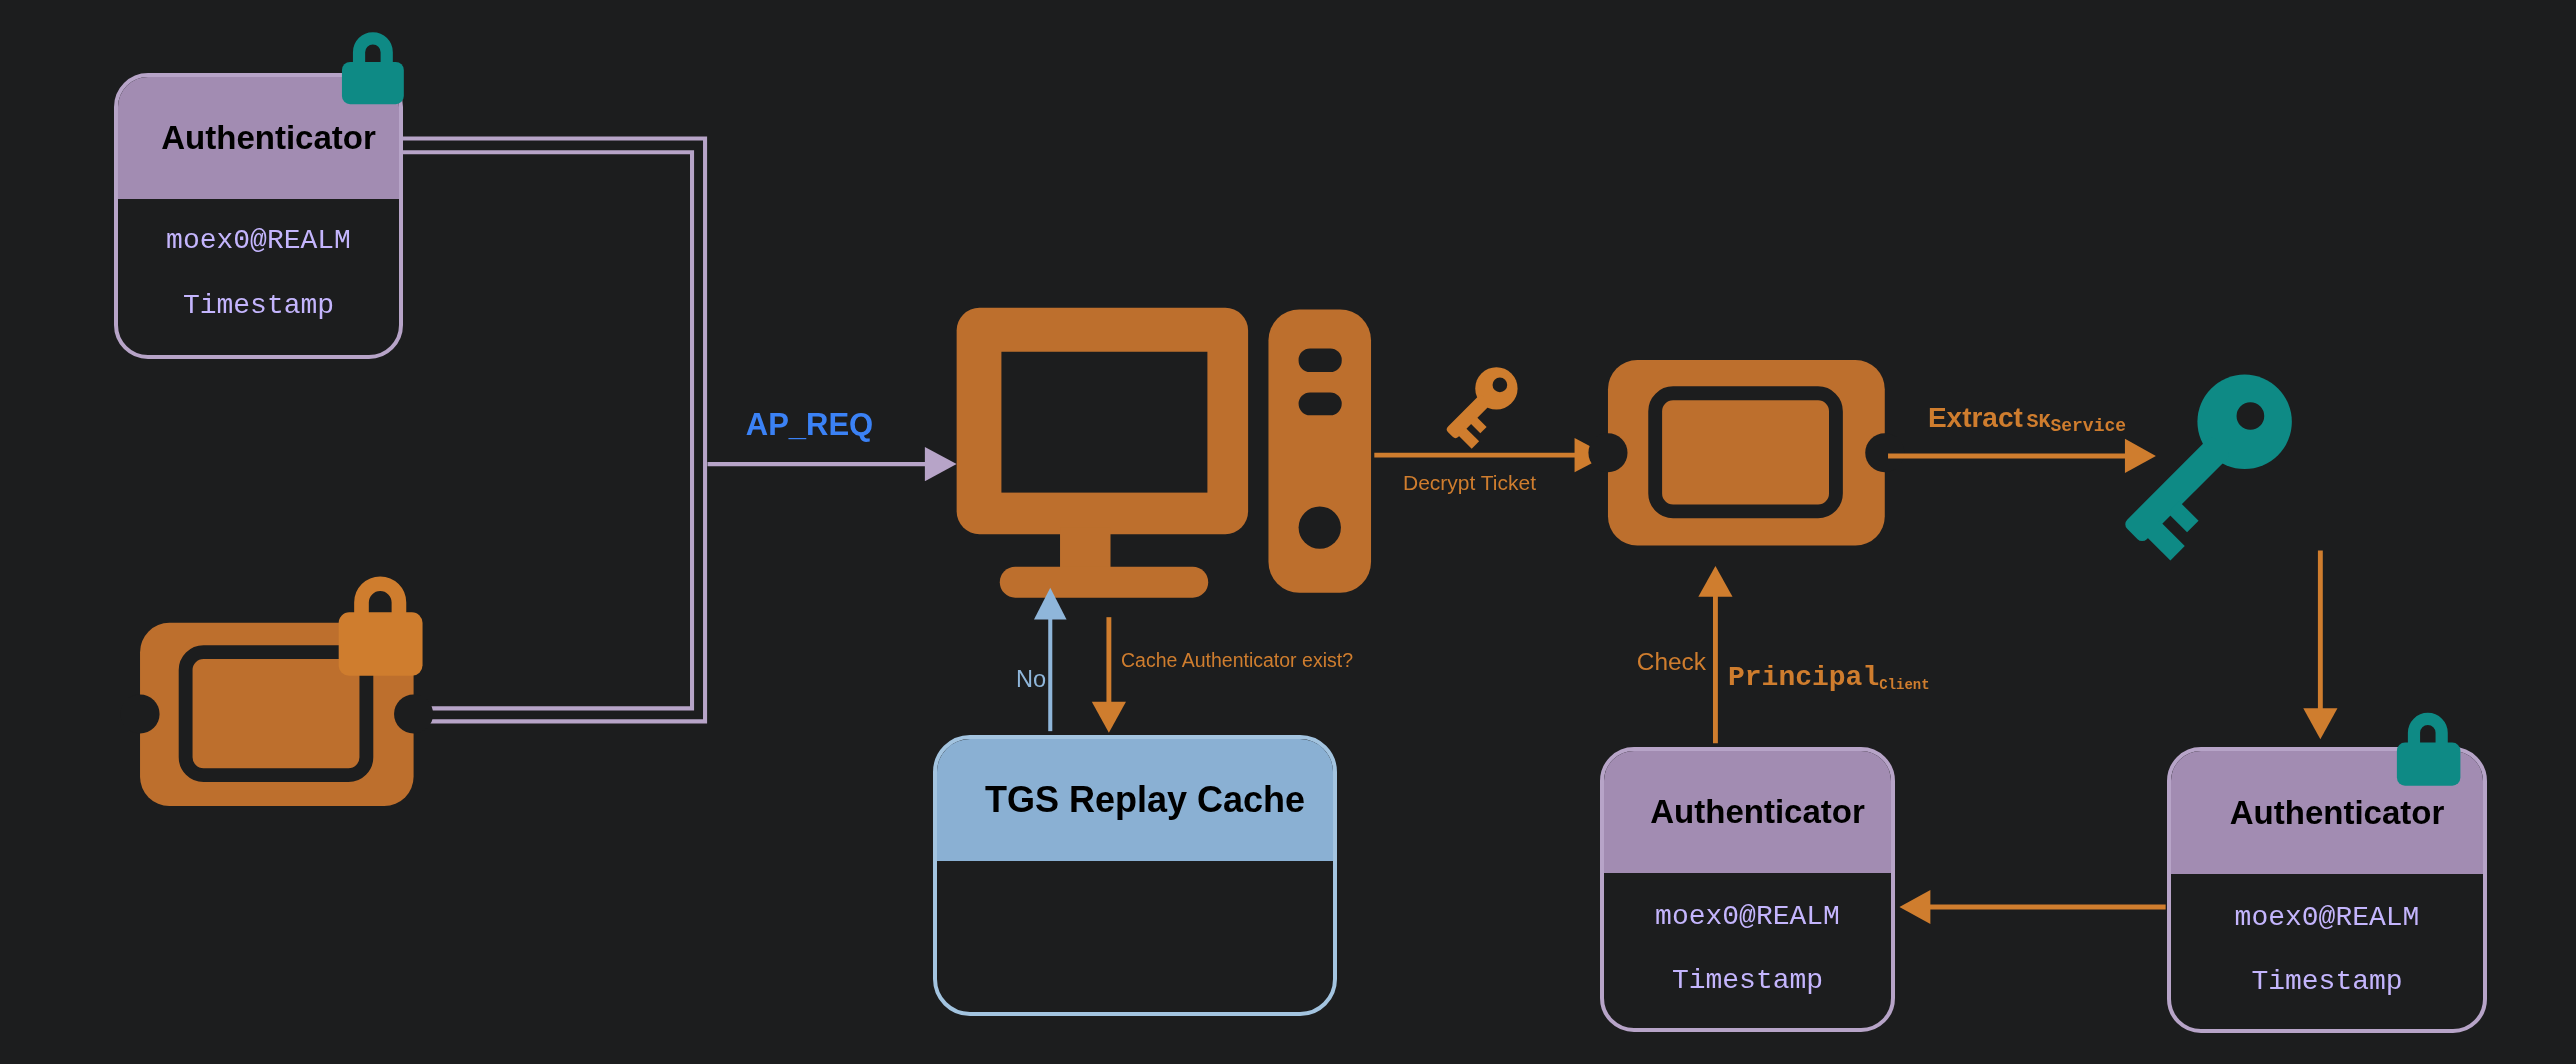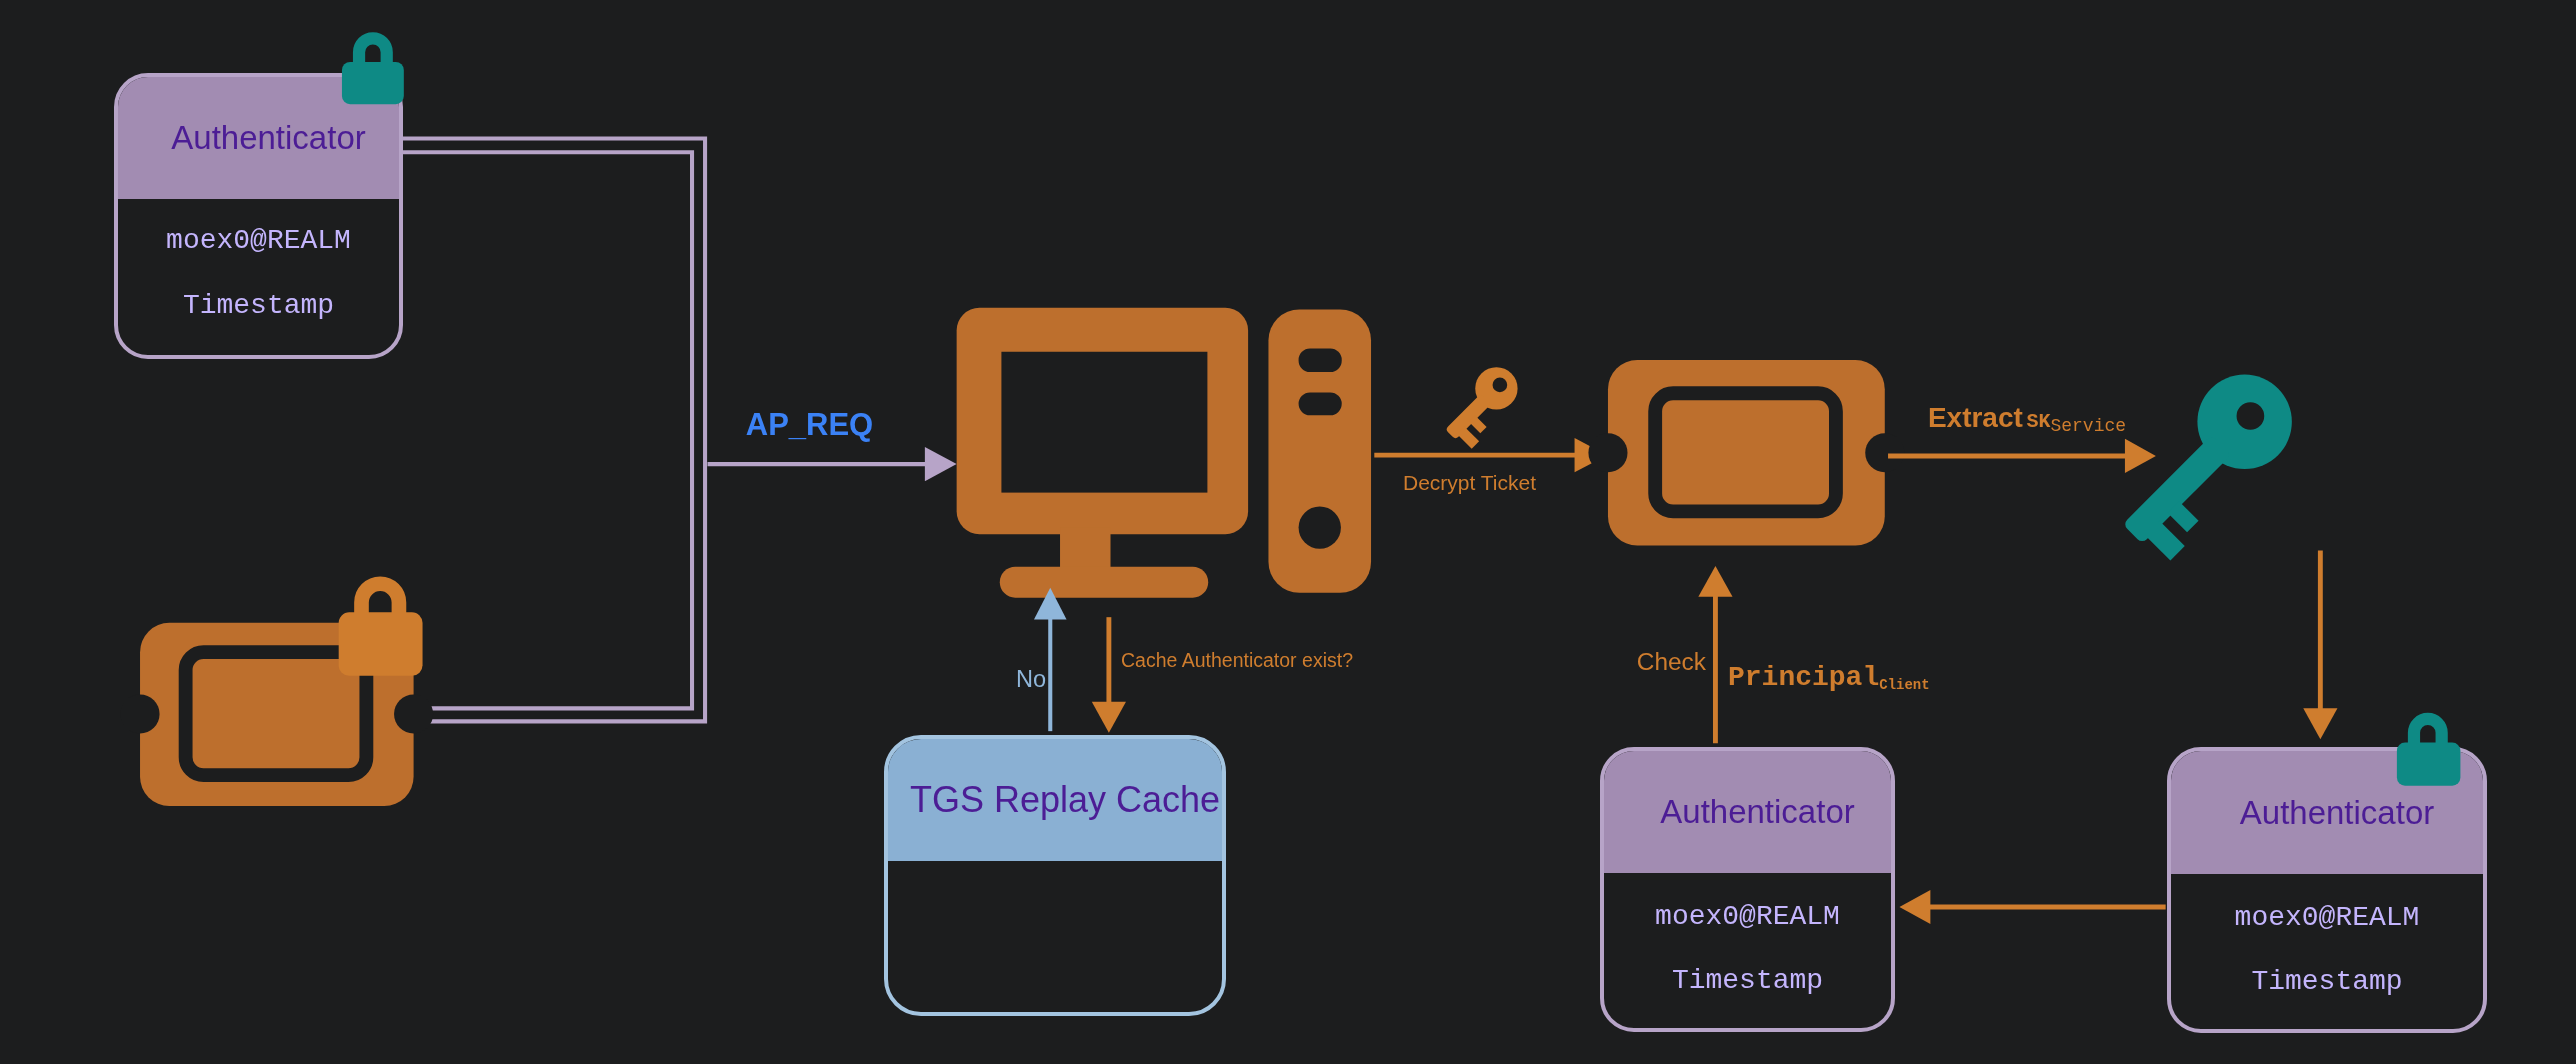--- a/index.html
+++ b/index.html
@@ -10,21 +10,21 @@
   }
   .abs { position:absolute; }
   .box {
     position:absolute; box-sizing:border-box;
     background:#1c1d1e; overflow:hidden;
   }
   .box.purple { border:4.1px solid #b7a4c8; border-radius:34px; }
   .box.blue   { border:4.9px solid #a3c4e0; border-radius:37px; }
   .box-header {
     display:flex; align-items:center; justify-content:center;
-    font-weight:normal; color:#4c1d95;padding-left:20px;
+    font-weight:bold; color:#000000;padding-left:20px;
   }
   .box-header.purple { background:#a28cb2; }
   .box-header.blue   { background:#8ab0d3; }
   .box-body {
     display:flex; flex-direction:column; align-items:center;
     font-family:"Liberation Mono", monospace; color:#c4b5fd;
   }
   .label { position:absolute; white-space:nowrap; }
   .mono { font-family:"Liberation Mono", monospace; }
   svg.layer { position:absolute; left:0; top:0; pointer-events:none; }
@@ -36,21 +36,21 @@
 <div class="stage">
 
   <div class="box purple" style="left:114px; top:73px; width:289px; height:286px;">
     <div class="box-header purple" style="height:122px; font-size:33px;">Authenticator</div>
     <div class="box-body" style="padding-top:26px; gap:34px; font-size:28px;">
       <div>moex0@REALM</div>
       <div>Timestamp</div>
     </div>
   </div>
 
-  <div class="box blue" style="left:884px; top:735px; width:342px; height:281px;">
+  <div class="box blue" style="left:933px; top:735px; width:404px; height:281px;">
     <div class="box-header blue" style="height:122px; font-size:36px;">TGS Replay Cache</div>
     <div class="box-body"></div>
   </div>
 
   <div class="box purple" style="left:1600px; top:747px; width:295px; height:285px;">
     <div class="box-header purple" style="height:122px; font-size:33px;">Authenticator</div>
     <div class="box-body" style="padding-top:28px; gap:33px; font-size:28px;">
       <div>moex0@REALM</div>
       <div>Timestamp</div>
     </div>
@@ -175,21 +175,21 @@
   <div class="label" style="left:716px; top:407px; width:187px; text-align:center; font-weight:bold; font-size:31px; color:#3b82f6;">AP_REQ</div>
 
   <div class="label" style="left:1376px; top:471px; width:187px; text-align:center; font-size:21px; color:#cf7d2e;">Decrypt Ticket</div>
 
   <div class="label" style="left:1121px; top:649px; font-size:19.5px; color:#cf7d2e;">Cache Authenticator exist?</div>
 
   <div class="label" style="left:1016px; top:666px; width:65px; text-align:left; font-size:23.6px; color:#8fb6da;">No</div>
 
   <div class="label" style="left:1905px; top:402px; width:244px; text-align:center; color:#cf7d2e;">
     <span style="font-size:28px;font-weight:bold;">Extract</span>
-    <span style="font-size:20px; font-weight:bold;" class="mono">SK</span><sub class="mono keysub" style="font-size:18px; font-weight:normal;">Service</sub>
+    <span style="font-size:20px; font-weight:bold;" class="mono">SK</span><sub class="mono keysub" style="font-size:18px; font-weight:bold;">Service</sub>
   </div>
 
   <div class="label" style="left:1588px; top:648px; width:118px; text-align:right; font-size:24.4px; color:#cf7d2e;">Check</div>
 
   <div class="label" style="left:1728px; top:662px; color:#cf7d2e;">
     <span class="mono" style="font-size:28px; font-weight:bold;">Principal</span><sub class="mono keysub" style="font-size:14px; font-weight:bold;">Client</sub>
   </div>
 
 </div>
 

